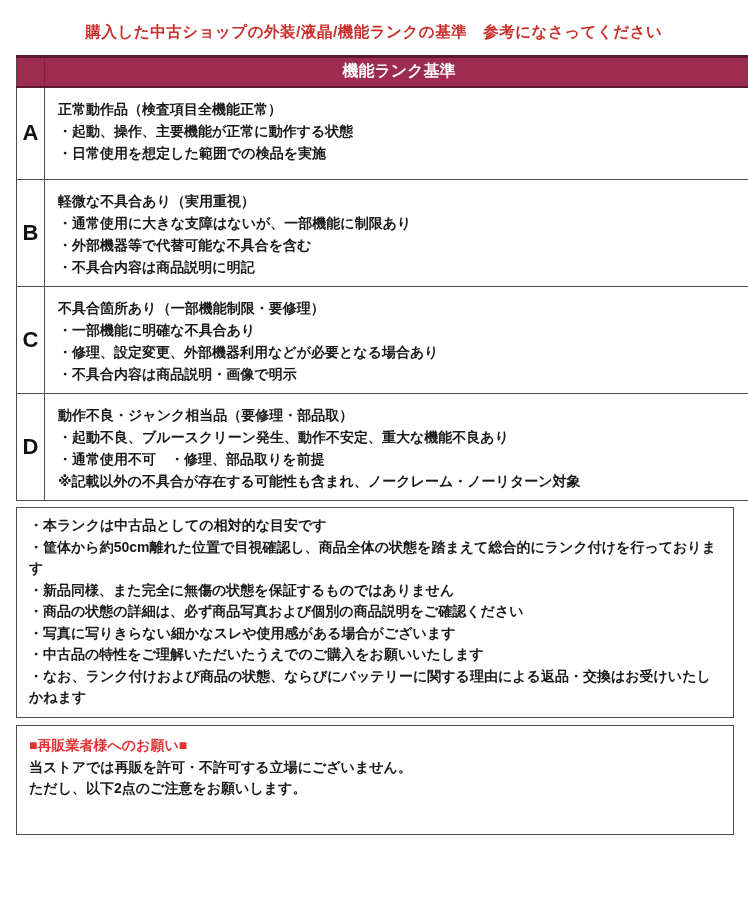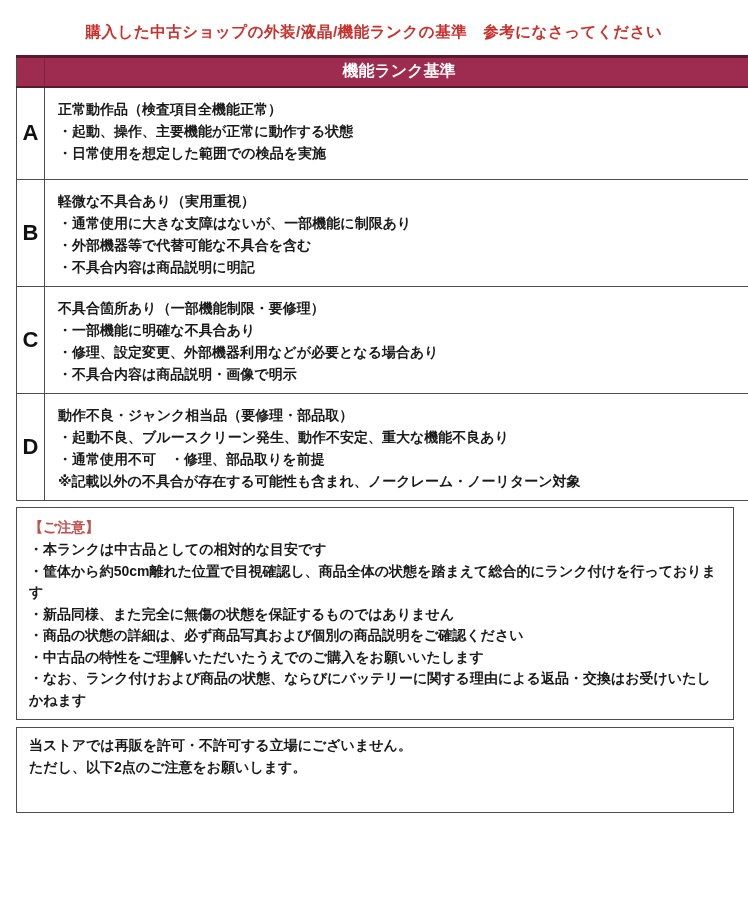--- a/index.html
+++ b/index.html
@@ -126,29 +126,30 @@
           <div>動作不良・ジャンク相当品（要修理・部品取）</div>
           <div>・起動不良、ブルースクリーン発生、動作不安定、重大な機能不良あり</div>
           <div>・通常使用不可　・修理、部品取りを前提</div>
           <div>※記載以外の不具合が存在する可能性も含まれ、ノークレーム・ノーリターン対象</div>
         </td>
       </tr>
     </tbody>
   </table>
 
   <div class="box notice-box">
-    <div class="notice-heading">【ご注意】</div>
     <div>・本ランクは中古品としての相対的な目安です</div>
     <div>・筐体から約50cm離れた位置で目視確認し、商品全体の状態を踏まえて総合的にランク付けを行っております</div>
     <div>・新品同様、また完全に無傷の状態を保証するものではありません</div>
     <div>・商品の状態の詳細は、必ず商品写真および個別の商品説明をご確認ください</div>
+    <div>・写真に写りきらない細かなスレや使用感がある場合がございます</div>
     <div>・中古品の特性をご理解いただいたうえでのご購入をお願いいたします</div>
     <div>・なお、ランク付けおよび商品の状態、ならびにバッテリーに関する理由による返品・交換はお受けいたしかねます</div>
   </div>
 
   <div class="box reseller-box">
+    <div class="reseller-heading">■再販業者様へのお願い■</div>
     <div>当ストアでは再販を許可・不許可する立場にございません。</div>
     <div>ただし、以下2点のご注意をお願いします。</div>
     <div class="items-gap"></div>
 
   </div>
 
 </div>
 
 </body></html>

